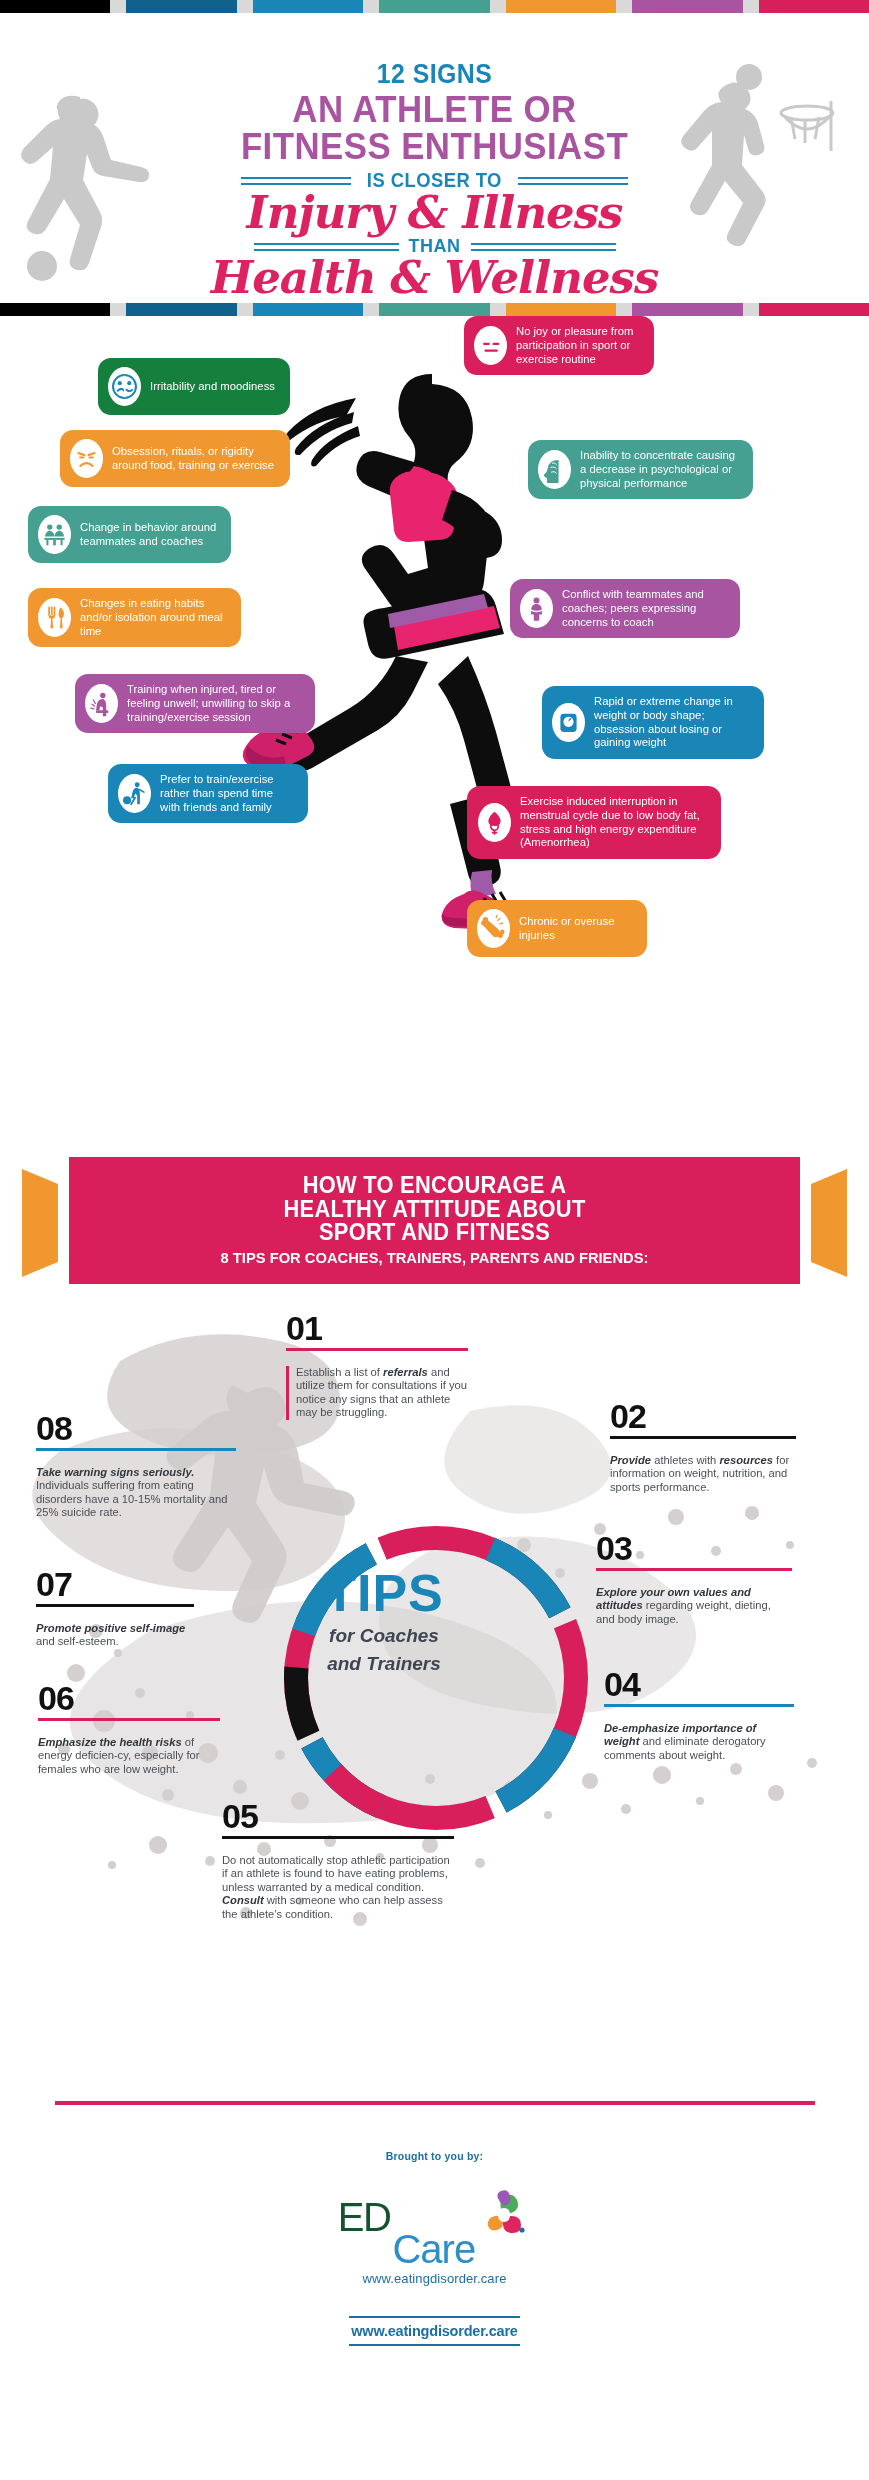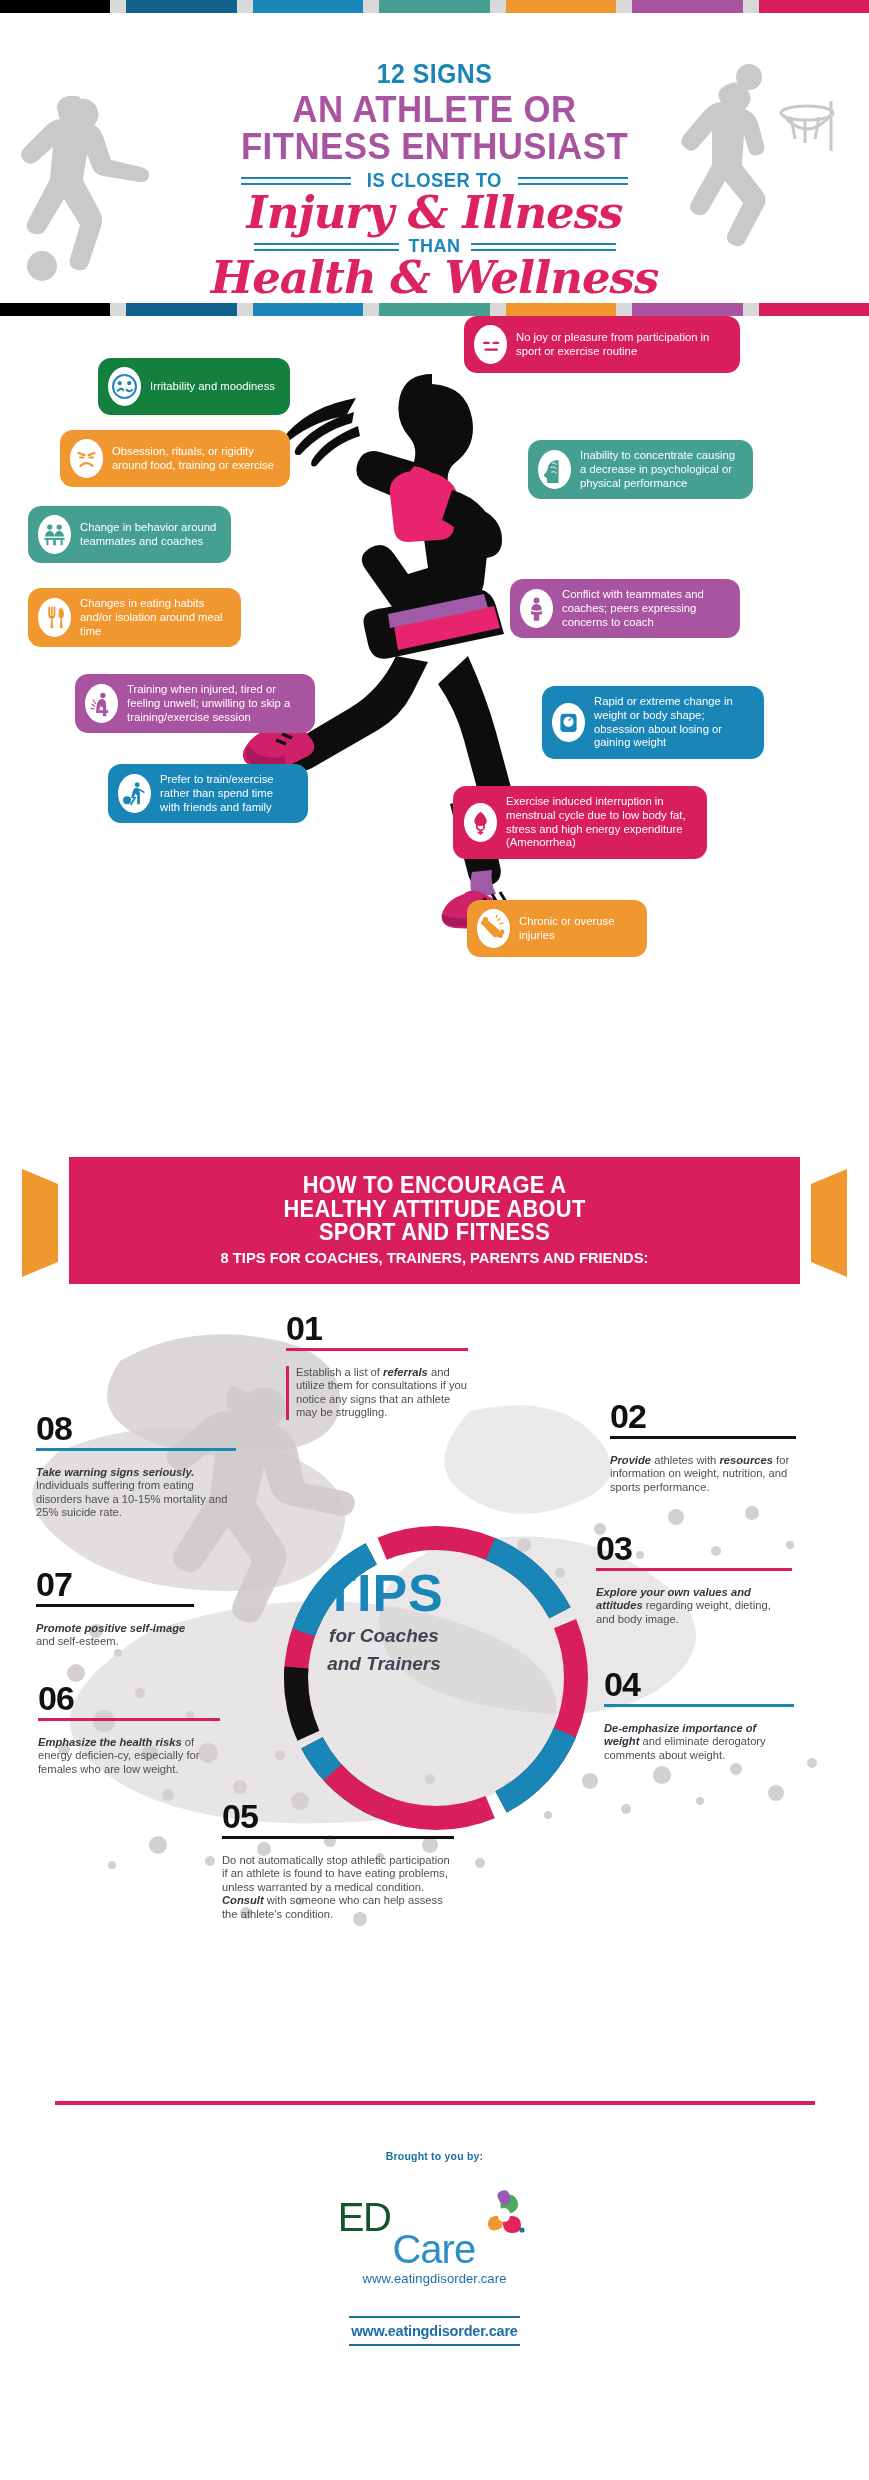--- a/index.html
+++ b/index.html
@@ -416,21 +416,21 @@
             <circle cx="20" cy="20" r="17" fill="none" stroke="#1a86b8" stroke-width="3"></circle>
             <circle cx="13" cy="15" r="3" fill="#1a86b8"></circle>
             <circle cx="27" cy="15" r="3" fill="#1a86b8"></circle>
             <path d="M9 27 q7-7 11 0" fill="none" stroke="#1a86b8" stroke-width="3"></path>
             <path d="M22 24 q6 6 10 0" fill="none" stroke="#1a86b8" stroke-width="3"></path>
             <path d="M20 4 v32" stroke="#fff" stroke-width="2"></path>
           </svg>
         </span>
         <span class="tx">Irritability and moodiness</span>
       </div>
-      <div class="sign" style="left: 464px; top: 0px; width: 276px; background: rgb(216, 30, 91);">
+      <div class="sign" style="left: 464px; top: 0px; width: 190px; background: rgb(216, 30, 91);">
         <span class="ic">
           <svg viewBox="0 0 40 40" width="27" height="27">
             <rect x="9" y="16" width="10" height="3.4" rx="1.7" fill="#d81e5b"></rect>
             <rect x="23" y="16" width="10" height="3.4" rx="1.7" fill="#d81e5b"></rect>
             <rect x="11" y="26" width="20" height="3.4" rx="1.7" fill="#d81e5b"></rect>
           </svg>
         </span>
         <span class="tx">No joy or pleasure from participation in sport or exercise routine</span>
       </div>
       <div class="sign" style="left: 528px; top: 124px; width: 225px; background: rgb(69, 160, 146);">
@@ -505,21 +505,21 @@
         <span class="ic">
           <svg viewBox="0 0 40 40" width="27" height="27">
             <circle cx="22" cy="8" r="4" fill="#a954a0"></circle>
             <path d="M22 13 q-8 1 -9 9 l-1 8 h5 l1-6 l4 2 v13 h5 V24 q0-9 -5-11 z" fill="#a954a0"></path>
             <rect x="12" y="30" width="18" height="4" fill="#a954a0"></rect>
             <path d="M10 24 l-4-3 M9 28 l-5-1 M11 20 l-3-5" stroke="#a954a0" stroke-width="1.8" stroke-linecap="round"></path>
           </svg>
         </span>
         <span class="tx">Training when injured, tired or feeling unwell; unwilling to skip a training/exercise session</span>
       </div>
-      <div class="sign" style="left: 453px; top: 470px; width: 254px; background: rgb(216, 30, 91); padding-left: 11px;">
+      <div class="sign" style="left: 467px; top: 470px; width: 254px; background: rgb(216, 30, 91); padding-left: 11px;">
         <span class="ic">
           <svg viewBox="0 0 40 40" width="27" height="27">
             <path d="M20 4 q9 7 9 14 q0 7 -9 7 q-9 0 -9-7 q0-7 9-14 z" fill="#d81e5b"></path>
             <circle cx="20" cy="26" r="5.5" fill="none" stroke="#d81e5b" stroke-width="2.6"></circle>
             <path d="M20 31 v7 M16 35 h8" stroke="#d81e5b" stroke-width="2.6"></path>
           </svg>
         </span>
         <span class="tx">Exercise induced interruption in menstrual cycle due to low body fat, stress and high energy expenditure (Amenorrhea)</span>
       </div>
       <div class="sign" style="left: 108px; top: 448px; width: 200px; background: rgb(26, 134, 184);">

